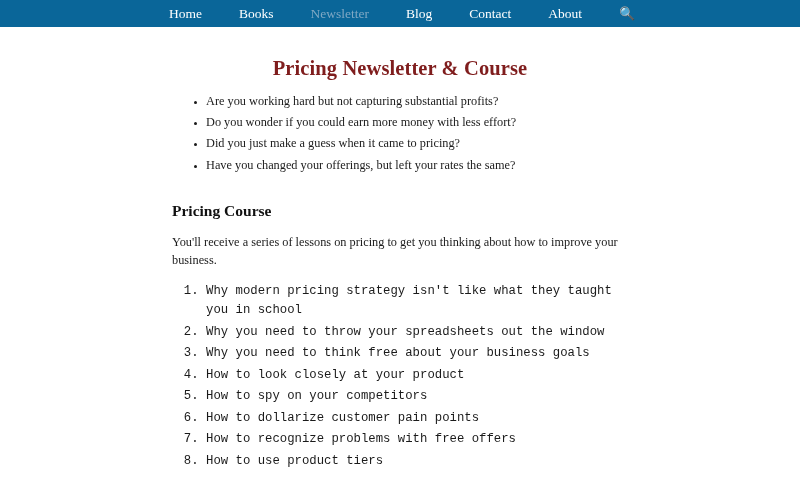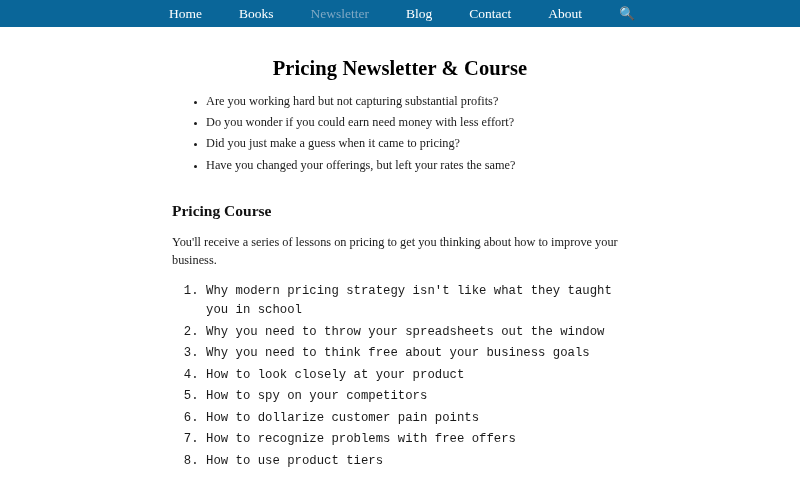--- a/index.html
+++ b/index.html
@@ -58,21 +58,21 @@
     padding-left: 0;
     box-sizing: border-box;
   }
 
   .page-title {
     font-size: 20.5px;
     font-weight: bold;
     text-align: center;
     margin: 30px 0 0 0;
     letter-spacing: 0.1px;
-    color: #000000;
+    color: #7f1d1d;
   }
 
   .section-heading {
     font-size: 15.5px;
     font-weight: bold;
     margin: 28px 0 0 0;
     color: #111111;
   }
 
   .para {
@@ -123,21 +123,21 @@
   <span class="nav-search">🔍</span>
 </div>
 
 <div class="page">
   <div class="content">
 
     <h1 class="page-title">Pricing Newsletter &amp; Course</h1>
 
     <ul class="bullets">
       <li>Are you working hard but not capturing substantial profits?</li>
-      <li>Do you wonder if you could earn need money with less effort?</li>
+      <li>Do you wonder if you could earn more money with less effort?</li>
       <li>Did you just make a guess when it came to pricing?</li>
       <li>Have you changed your offerings, but left your rates the same?</li>
     </ul>
 
     <h2 class="section-heading">Pricing Course</h2>
     <p class="para">You'll receive a series of lessons on pricing to get you thinking about how to improve your business.</p>
     <ol class="numbers">
       <li>Why modern pricing strategy isn't like what they taught you in school</li>
       <li>Why you need to throw your spreadsheets out the window</li>
       <li>Why you need to think free about your business goals</li>

